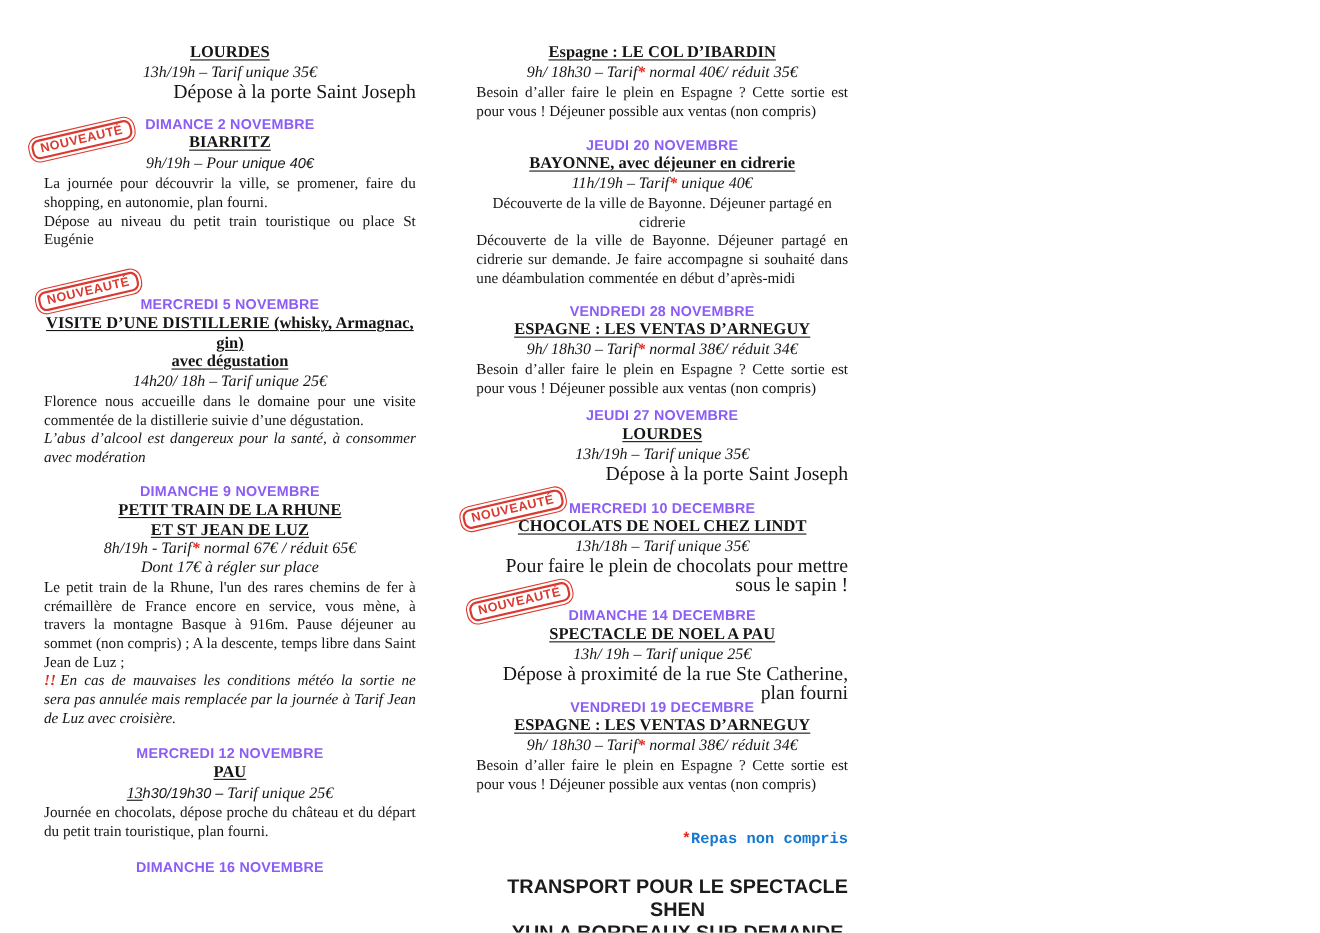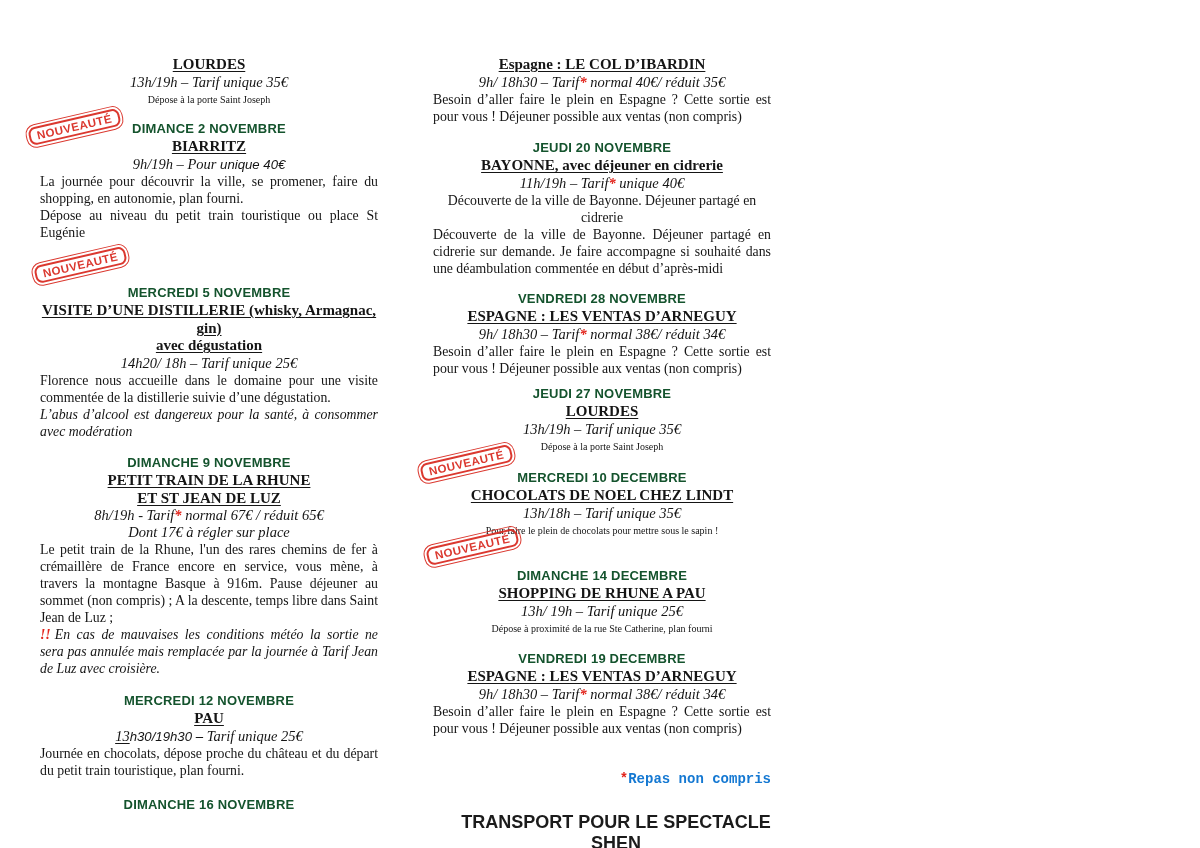--- a/index.html
+++ b/index.html
@@ -1,29 +1,29 @@
 <!DOCTYPE html>
 <html><head>
 <meta charset="utf-8">
 <style>
   html,body{margin:0;padding:0;background:#fff;}
   .page{position:relative;width:1200px;height:848px;background:#ffffff;overflow:hidden;
         font-family:"Liberation Serif", serif;color:#151515;}
-  .col{position:absolute;top:16px;height:637px;width:338px;}
+  .col{position:absolute;top:0;height:637px;width:338px;}
   .col-left{left:40px;}
   .col-right{left:433px;}
   .blk{position:absolute;left:0;width:100%;}
 
   .date{font-family:"Liberation Sans", sans-serif;font-weight:bold;font-size:13px;line-height:18px;
-        color:#14532d;text-align:center;letter-spacing:.2px;}
+        color:#8b5cf6;text-align:center;letter-spacing:.2px;}
   .title{font-weight:bold;font-size:15px;line-height:17.5px;text-align:center;}
   .title .u, .u{text-decoration:underline;text-underline-offset:2px;text-decoration-thickness:1px;}
   .time{font-size:14.5px;line-height:17px;text-align:center;font-style:italic;}
   .body{font-size:13.8px;line-height:17px;text-align:justify;}
-  .body-left{font-size:10px;line-height:17px;text-align:center;}
+  .body-left{font-size:18px;line-height:17px;text-align:right;}
   .body-center{font-size:13.8px;line-height:17px;text-align:center;}
   .note{font-style:italic;}
   .star{color:#e2231a;font-weight:bold;}
   .bang{color:#e2231a;font-weight:bold;font-style:italic;margin-right:4px;}
   .sansrun{font-family:"Liberation Sans", sans-serif;font-size:13.2px;}
 
   .stamp{position:absolute;display:inline-block;padding:1px 6px;border:2px solid #d8281e;
          border-radius:7px;outline:1px solid #d8281e;outline-offset:2px;color:#d8281e;
          font-family:"Liberation Sans", sans-serif;font-weight:bold;font-size:11.5px;
          letter-spacing:.5px;transform:rotate(-13deg);opacity:.92;background:transparent;}
@@ -120,21 +120,21 @@
 
     <div class="blk" style="top:453px">
       <div class="date">MERCREDI 10 DECEMBRE</div>
       <div class="title"><span class="u">CHOCOLATS DE NOEL CHEZ LINDT</span></div>
       <div class="time">13h/18h – Tarif unique 35€</div>
       <div class="body-left">Pour faire le plein de chocolats pour mettre sous le sapin !</div>
     </div>
 
     <div class="blk" style="top:551px">
       <div class="date">DIMANCHE 14 DECEMBRE</div>
-      <div class="title"><span class="u">SHOPPING DE RHUNE A PAU</span></div>
+      <div class="title"><span class="u">SPECTACLE DE NOEL A PAU</span></div>
       <div class="time">13h/ 19h – Tarif unique 25€</div>
       <div class="body-left">Dépose à proximité de la rue Ste Catherine, plan fourni</div>
     </div>
 
     <div class="blk" style="top:634px">
       <div class="date">VENDREDI 19 DECEMBRE</div>
       <div class="title"><span class="u">ESPAGNE : LES VENTAS D’ARNEGUY</span></div>
       <div class="time"><span>9h/ 18h30 – Tarif</span><span class="star">*</span><span> normal 38€/ réduit 34€</span></div>
       <div class="body">Besoin d’aller faire le plein en Espagne ? Cette sortie est pour vous ! Déjeuner possible aux ventas (non compris)</div>
     </div>

